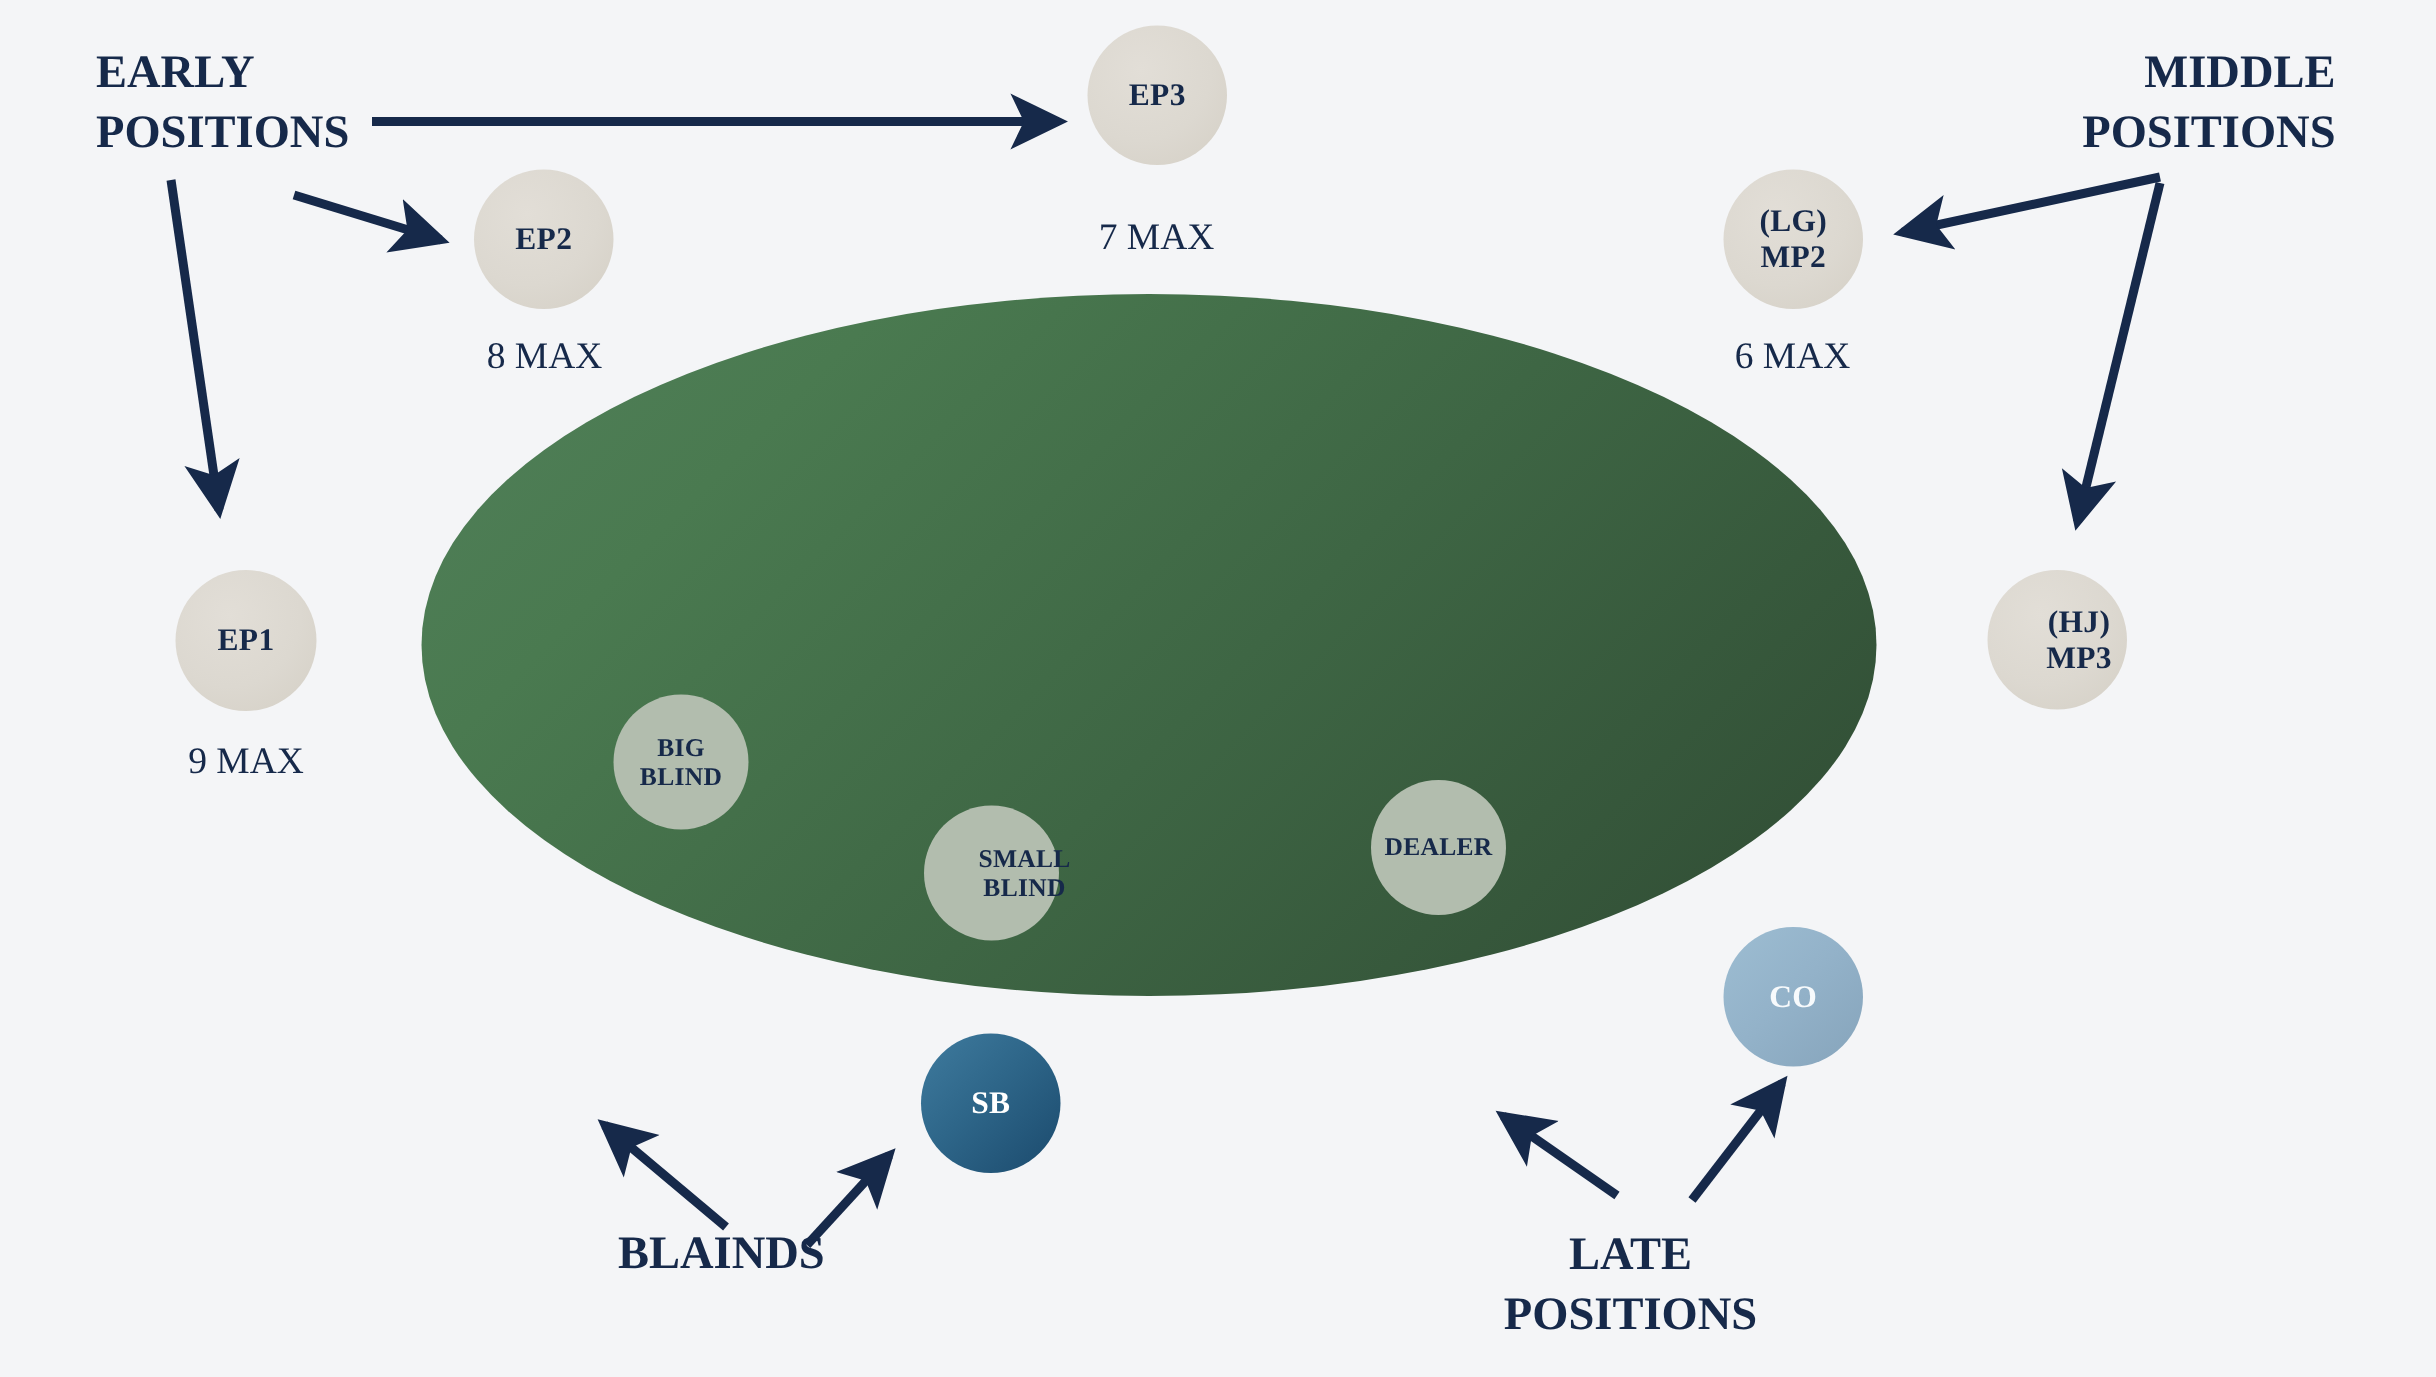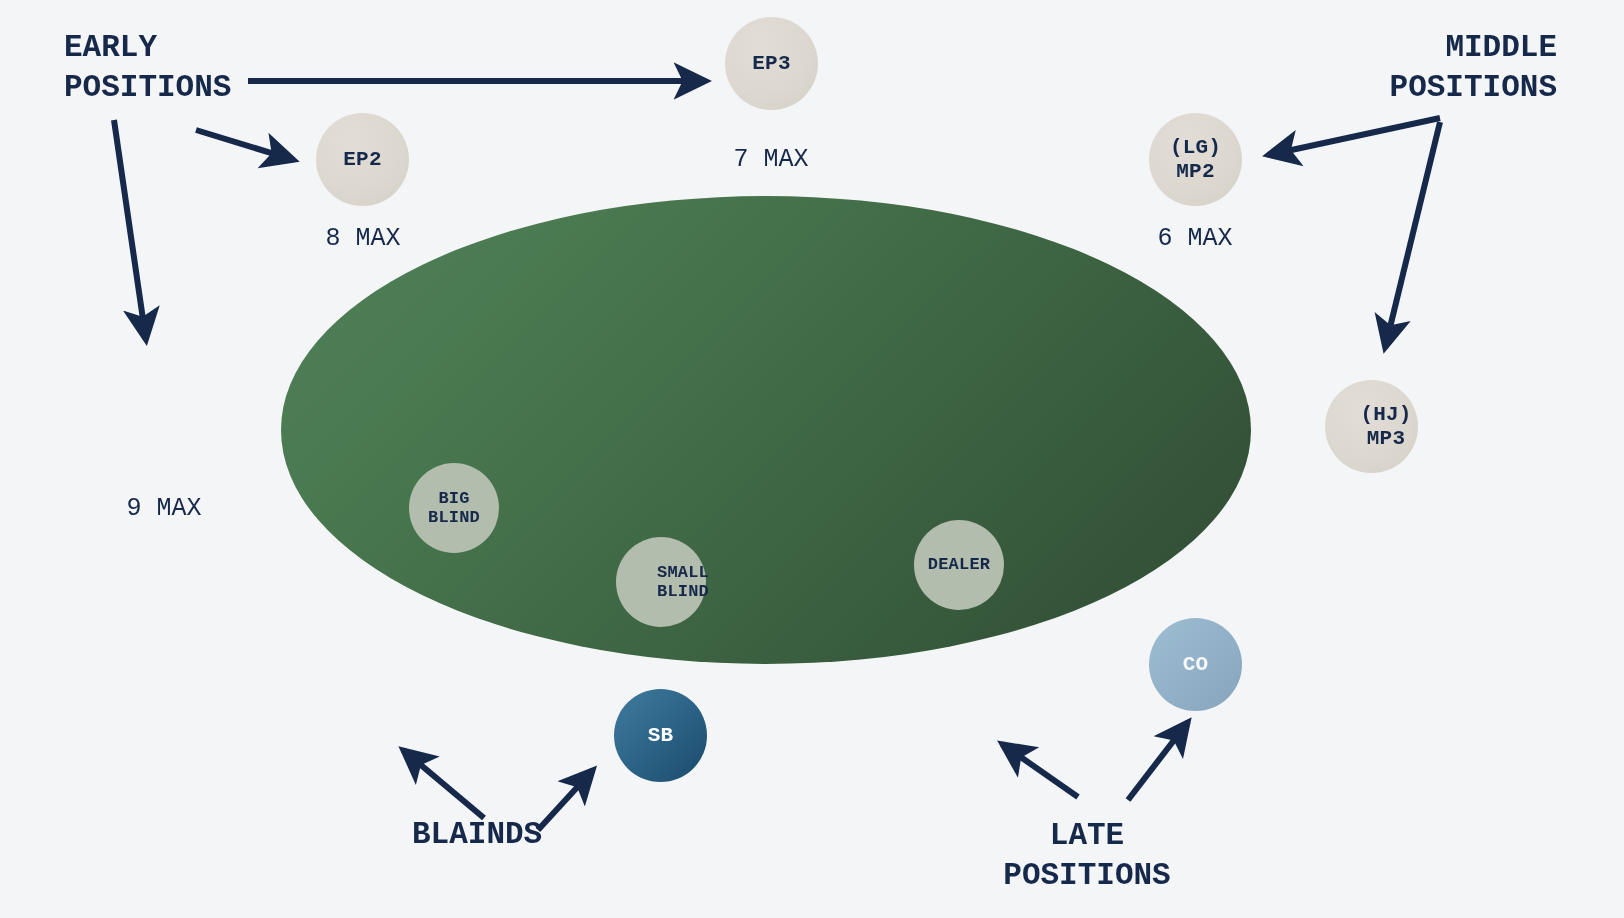--- a/index.html
+++ b/index.html
@@ -6,21 +6,21 @@
     margin: 0;
     padding: 0;
     background: #f4f5f7;
   }
   #stage {
     position: relative;
     width: 1624px;
     height: 918px;
     background: #f4f5f7;
     overflow: hidden;
-    font-family: Liberation Mono, monospace;
+    font-family: Liberation Serif, serif;
     color: #16294a;
   }
 
   
   #table-felt {
     position: absolute;
     left: 281px;
     top: 196px;
     width: 970px;
     height: 468px;
@@ -128,20 +128,23 @@
 POSITIONS</div>
 
   <div class="group-label" style="left:1345px; top:28px; width:212px; text-align:right;">MIDDLE
 POSITIONS</div>
 
   <div class="group-label" style="left:412px; top:815px; text-align:left;">BLAINDS</div>
 
   <div class="group-label" style="left:980px; top:792px; width:214px; text-align:center;margin-top:24px;">LATE
 POSITIONS</div>
 
+  <div class="seat seat-beige" style="left:117px; top:380px; width:94px; height:94px;">
+    <span>EP1</span>
+  </div>
   <div class="max-label" style="left:93px; top:494px; width:142px;">9 MAX</div>
 
   <div class="seat seat-beige" style="left:316px; top:113px; width:93px; height:93px;">
     <span>EP2</span>
   </div>
   <div class="max-label" style="left:292px; top:224px; width:142px;">8 MAX</div>
 
   <div class="seat seat-beige" style="left:725px; top:17px; width:93px; height:93px;">
     <span>EP3</span>
   </div>

